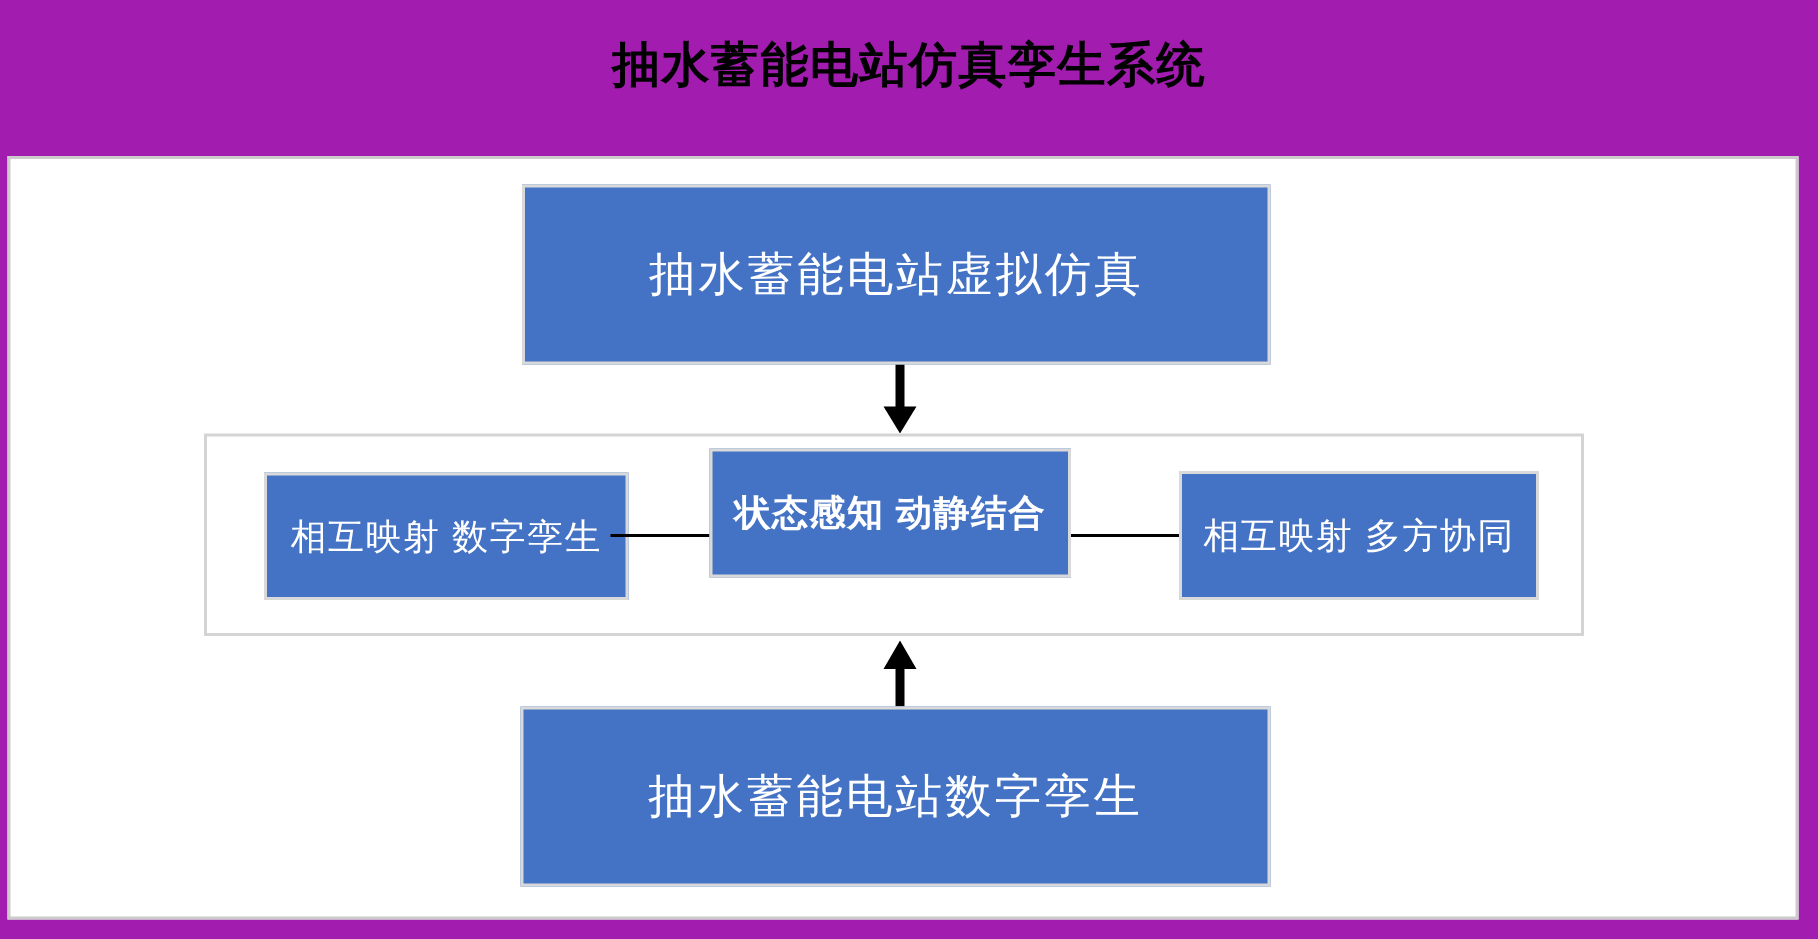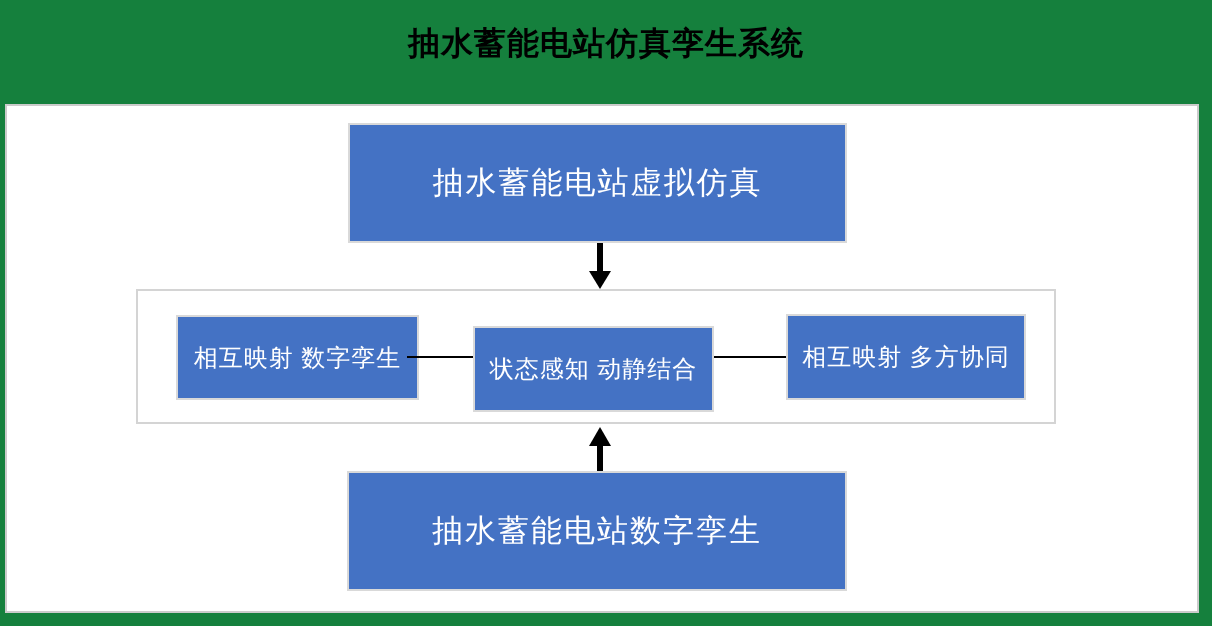--- a/index.html
+++ b/index.html
@@ -5,21 +5,21 @@
   html, body {
     margin: 0;
     padding: 0;
     background: #ffffff;
     font-family: "Liberation Sans", "DejaVu Sans", sans-serif;
   }
   .page {
     position: relative;
     width: 1212px;
     height: 626px;
-    background: #15803d;
+    background: #a21caf;
     overflow: hidden;
   }
   .diagram-title {
     position: absolute;
     top: 22px;
     left: 14px;
     width: 1184px;
     text-align: center;
     font-size: 32px;
     font-weight: 600;
@@ -74,21 +74,21 @@
     height: 135px;
     border: 2px solid #d4d4d4;
     box-sizing: border-box;
     background: #ffffff;
   }
   .feature-box {
     font-size: 24px;
     letter-spacing: 1px;
   }
   .feature-box-1 { left: 176px; top: 315px; width: 243px; height: 85px; }
-  .feature-box-2 { left: 473px; top: 326px; width: 241px; height: 86px; }
+  .feature-box-2 { left: 473px; top: 299px; width: 241px; height: 86px; font-weight: bold; }
   .feature-box-3 { left: 786px; top: 314px; width: 240px; height: 86px; }
   .connector {
     position: absolute;
     height: 2px;
     background: #000000;
     top: 356px;
   }
   .connector-1 { left: 407px; width: 66px; }
   .connector-2 { left: 714px; width: 72px; }
   .arrow-svg {

